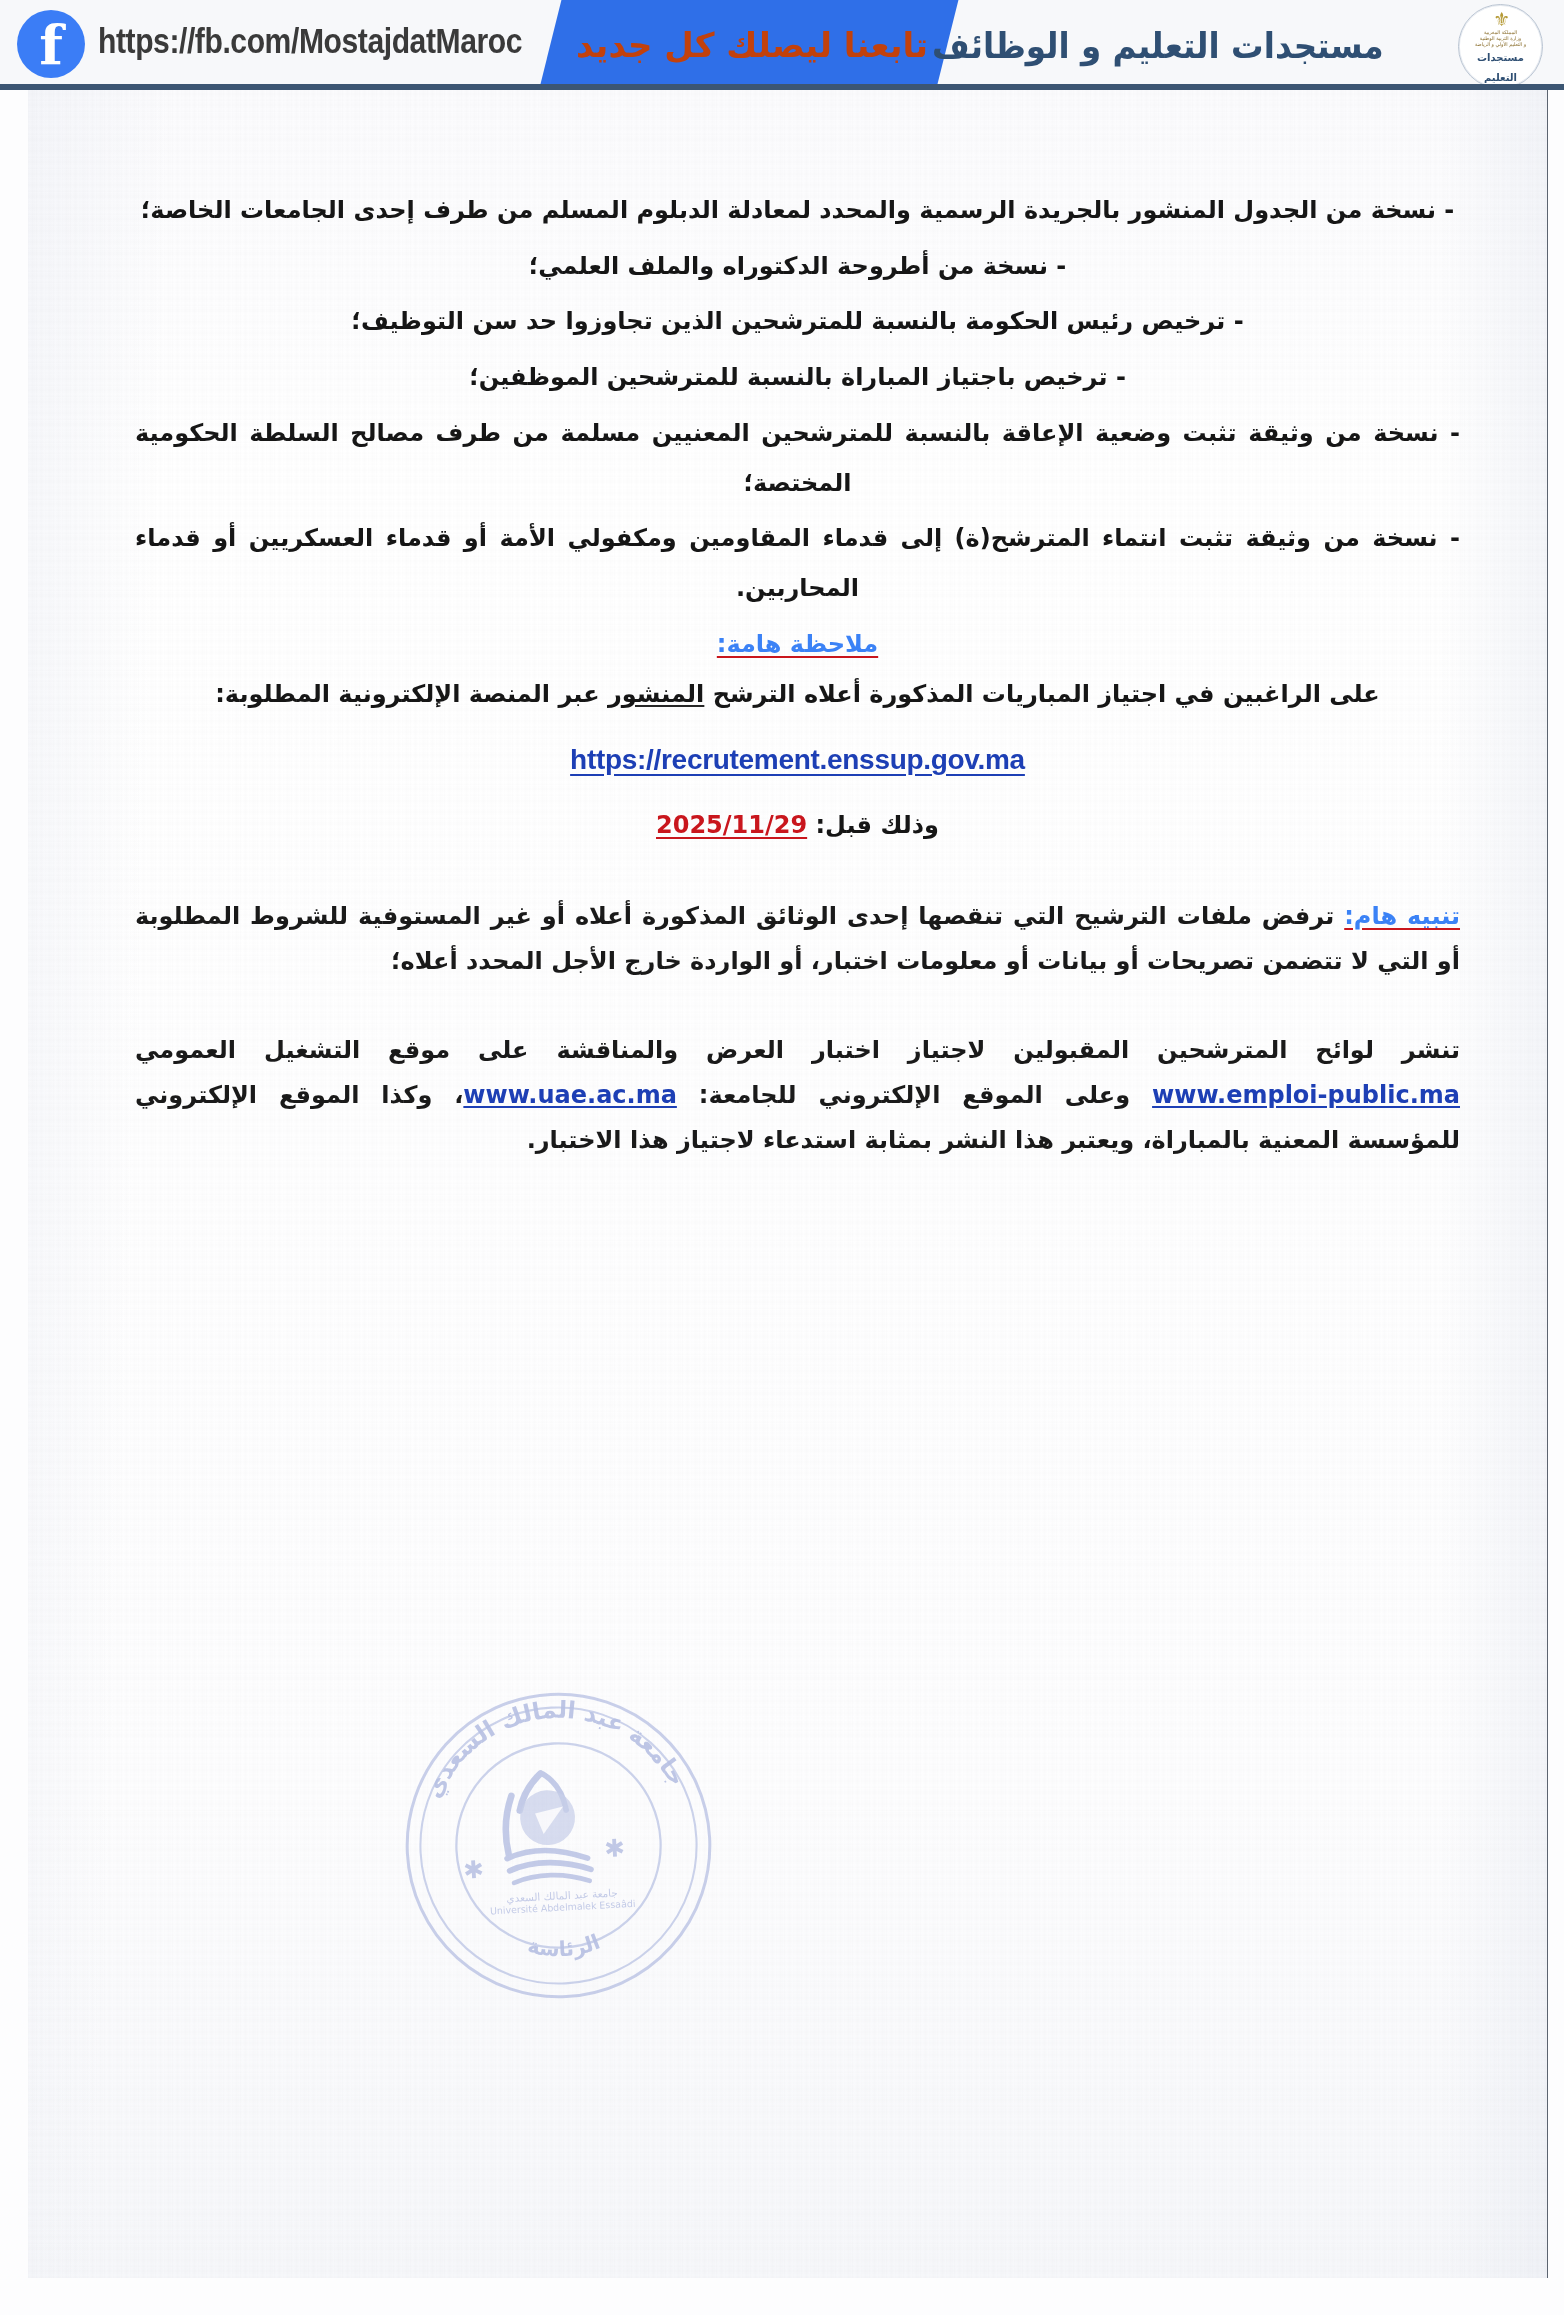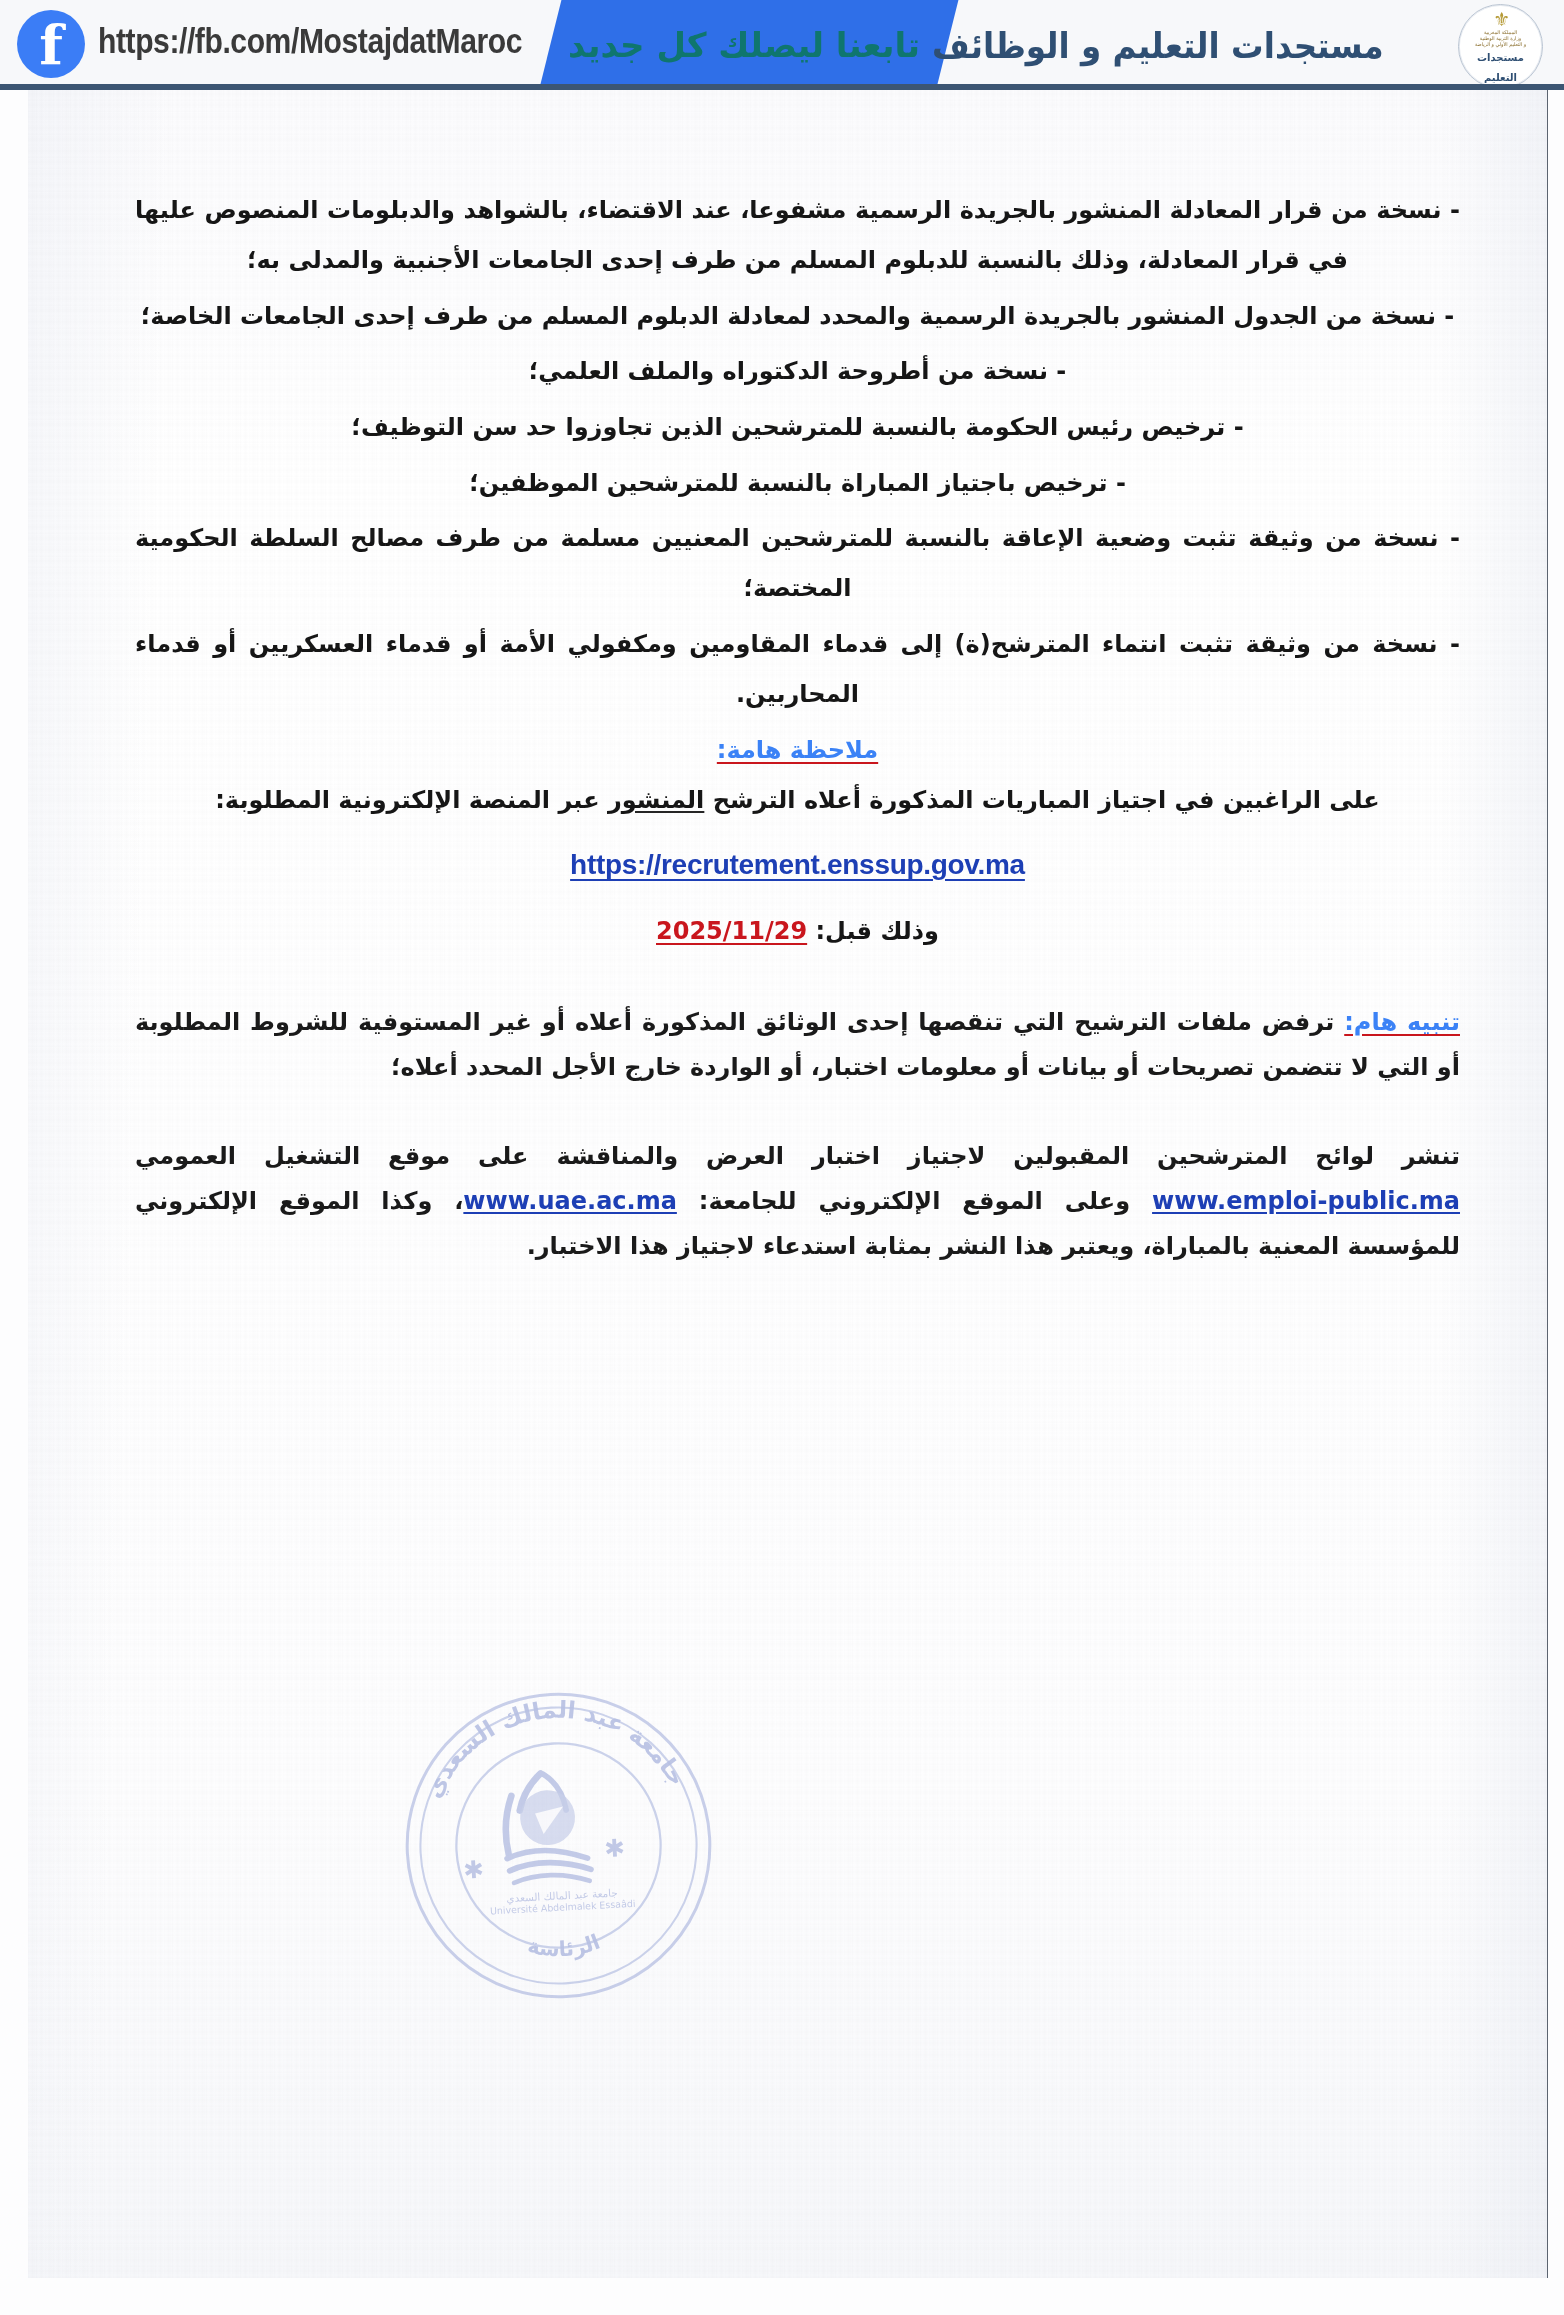--- a/index.html
+++ b/index.html
@@ -71,23 +71,23 @@
     height: 90px;
     background: #2f6fe8;
     transform: skewX(-14deg);
     transform-origin: bottom left;
   }
   #ribbon-text {
     position: absolute;
     left: 568px; top: 0;
     width: 360px; height: 90px;
     line-height: 90px;
-    text-align: left;
+    text-align: right;
     direction: rtl;
-    color: #0f766e;
+    color: #c2410c;
     font-size: 34px;
     font-weight: bold;
     white-space: nowrap;
     font-family: "DejaVu Sans", sans-serif;
   }
   #brand-text {
     position: absolute;
     right: 180px; top: 0;
     height: 90px;
     line-height: 92px;
@@ -296,21 +296,20 @@
 </div>
 
 <div id="scan-page">
   <div id="page-sheet">
     <div class="scan-noise"></div>
   </div>
 
   <div id="doc-body">
 
     <div>
-      <p class="doc-line bullet-item">- نسخة من قرار المعادلة المنشور بالجريدة الرسمية مشفوعا، عند الاقتضاء، بالشواهد والدبلومات المنصوص عليها في قرار المعادلة، وذلك بالنسبة للدبلوم المسلم من طرف إحدى الجامعات الأجنبية والمدلى به؛</p>
       <p class="doc-line bullet-item">- نسخة من الجدول المنشور بالجريدة الرسمية والمحدد لمعادلة الدبلوم المسلم من طرف إحدى الجامعات الخاصة؛</p>
       <p class="doc-line bullet-item center-line">- نسخة من أطروحة الدكتوراه والملف العلمي؛</p>
       <p class="doc-line bullet-item center-line">- ترخيص رئيس الحكومة بالنسبة للمترشحين الذين تجاوزوا حد سن التوظيف؛</p>
       <p class="doc-line bullet-item center-line">- ترخيص باجتياز المباراة بالنسبة للمترشحين الموظفين؛</p>
       <p class="doc-line bullet-item">- نسخة من وثيقة تثبت وضعية الإعاقة بالنسبة للمترشحين المعنيين مسلمة من طرف مصالح السلطة الحكومية المختصة؛</p>
       <p class="doc-line bullet-item">- نسخة من وثيقة تثبت انتماء المترشح(ة) إلى قدماء المقاومين ومكفولي الأمة أو قدماء العسكريين أو قدماء المحاربين.</p>
     </div>
 
     <div>
       <p class="doc-line center-line" style="margin:0;">

